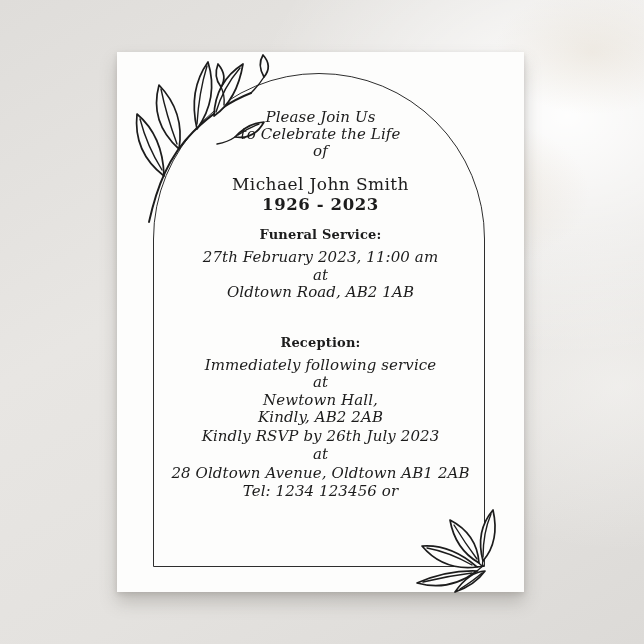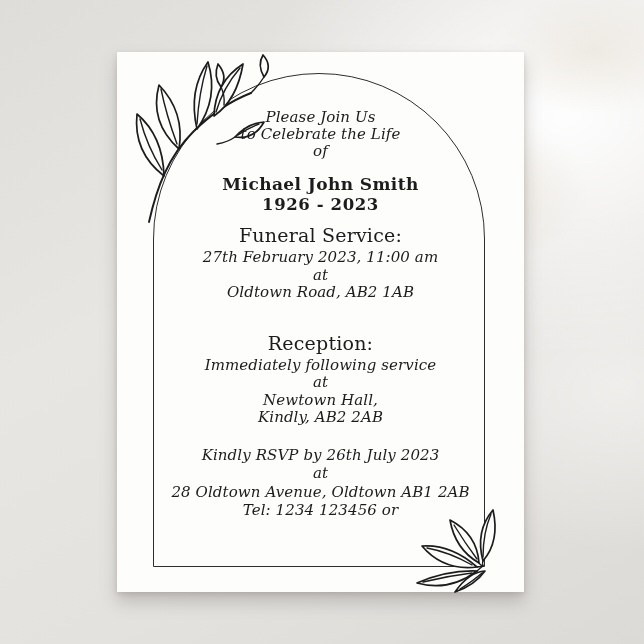--- a/index.html
+++ b/index.html
@@ -40,32 +40,32 @@
   .leaf-stem{fill:none;stroke:var(--ink);stroke-width:1.9;stroke-linecap:round;}
   .content{
     position:absolute;left:40px;right:40px;top:0;
     text-align:center;color:var(--ink);
   }
   .italic-line{
     font-style:italic;font-size:15px;line-height:17px;letter-spacing:0.1px;
   }
   .intro{margin-top:57px;}
   .name{
-    margin-top:13px;font-weight:bold;font-size:17px;line-height:22px;letter-spacing:0.4px;
+    margin-top:13px;font-weight:normal;font-size:17px;line-height:22px;letter-spacing:0.4px;
   }
   .years{
     font-weight:bold;font-size:16.5px;line-height:19px;letter-spacing:0.6px;
   }
   .section-heading{
-    margin-top:12px;font-weight:normal;font-size:19px;line-height:18px;letter-spacing:0.2px;
+    margin-top:12px;font-weight:bold;font-size:13px;line-height:18px;letter-spacing:0.2px;
   }
   .section-heading.reception{margin-top:32px;}
   .section-lines{margin-top:5px;}
   .section-lines .italic-line{line-height:17.5px;}
-  .rsvp{margin-top:19px;}
+  .rsvp{}
   .rsvp .italic-line{line-height:18.5px;}
 </style>
 </head>
 <body>
 
 <div class="stage">
   <div class="card">
 
     <div class="arch-border"></div>
 

